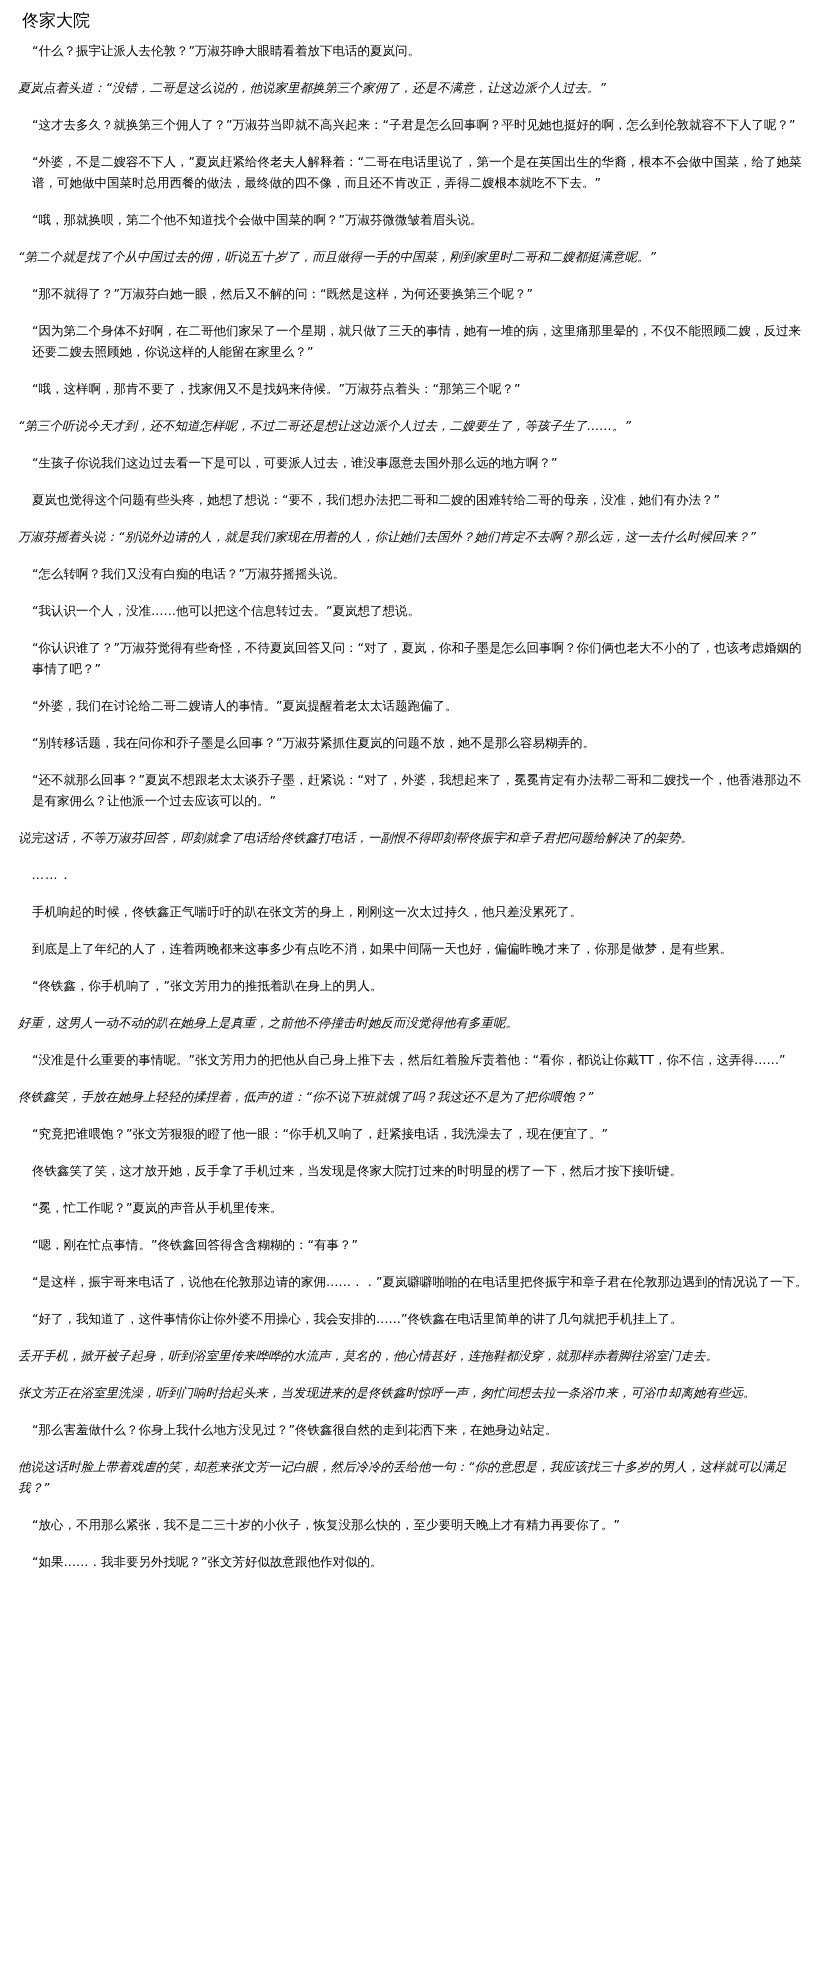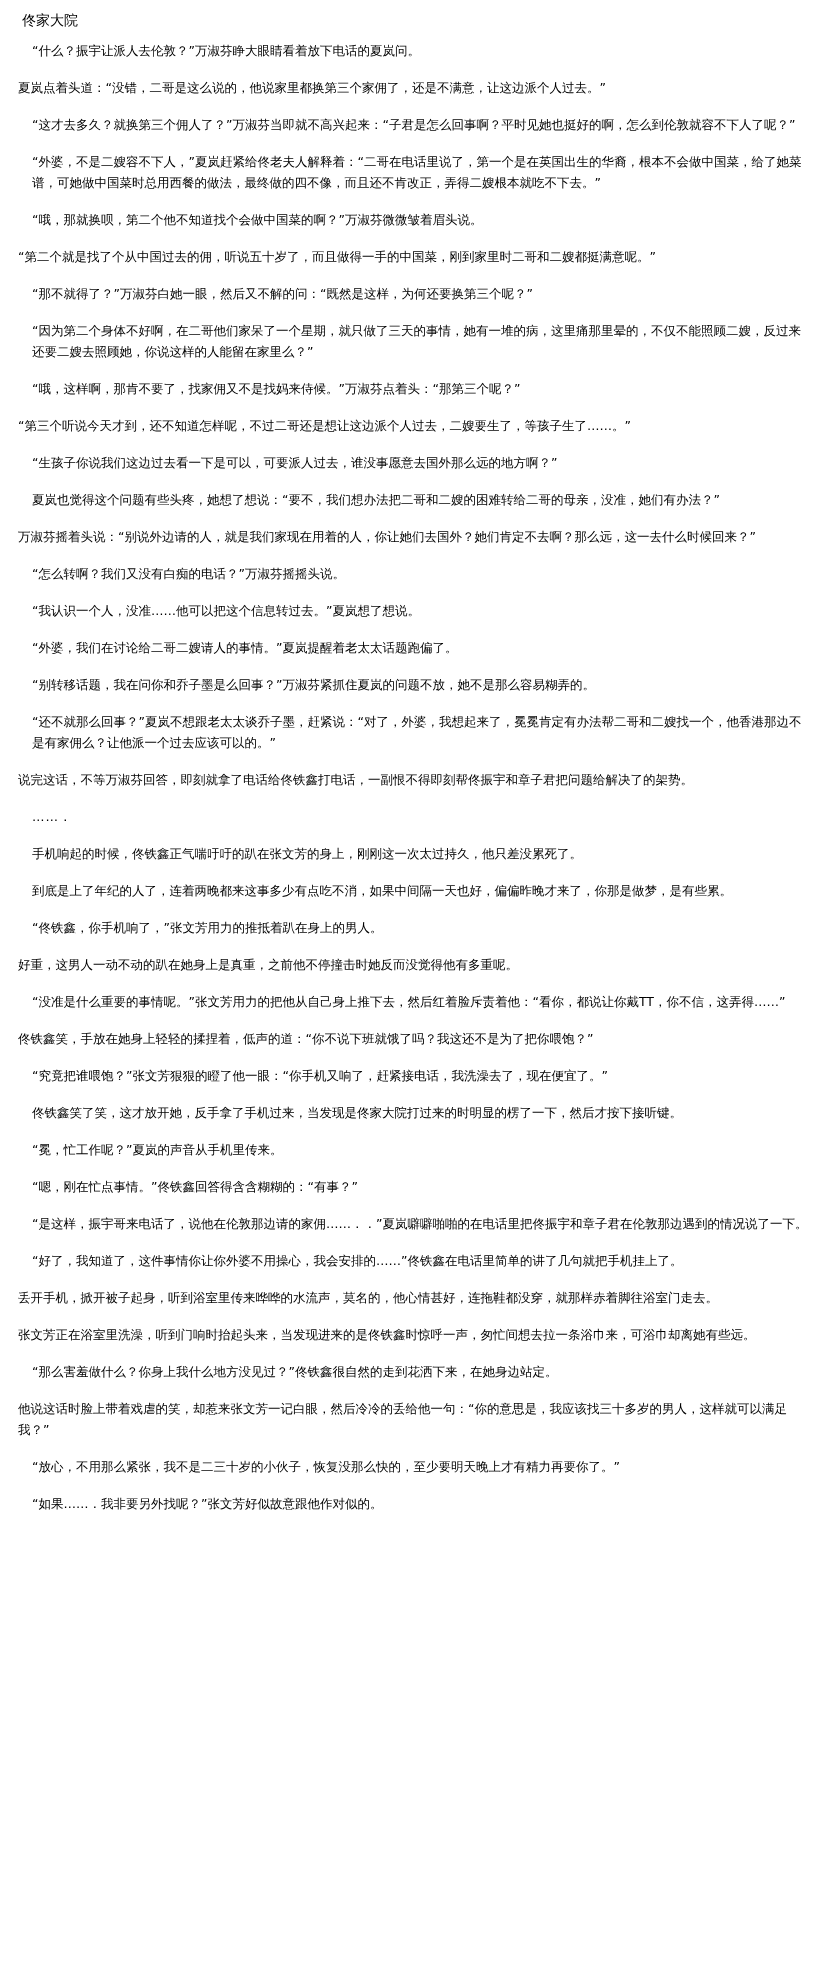--- a/index.html
+++ b/index.html
@@ -11,41 +11,42 @@
     width: 835px;
     font-family: "DejaVu Sans", "Liberation Sans", sans-serif;
     color: #000000;
   }
   #page {
     width: 835px;
     box-sizing: border-box;
     padding: 8px 18px 20px 18px;
   }
   .doc-title {
-    font-size: 14px;
+    font-size: 17px;
     line-height: 20px;
     margin: 2px 0 10px 4px;
     color: #000;
     white-space: pre-wrap;
   }
   .para {
     font-size: 12.5px;
     line-height: 21px;
     margin: 0 6px 16px 0;
     color: #000;
     text-align: left;
     white-space: pre-wrap;
     word-break: break-all;
   }
   .para.indent {
     text-indent: 0;
     padding-left: 14px;
   }
   .para.noindent {
     padding-left: 0;
+    font-style: italic;
   }
   .para.dots {
     padding-left: 14px;
     letter-spacing: 1px;
   }
 </style>
 </head>
 <body>
 
 <div id="page">
@@ -59,20 +60,21 @@
       <div class="para noindent">“第二个就是找了个从中国过去的佣，听说五十岁了，而且做得一手的中国菜，刚到家里时二哥和二嫂都挺满意呢。”</div>
       <div class="para indent">“那不就得了？”万淑芬白她一眼，然后又不解的问：“既然是这样，为何还要换第三个呢？”</div>
       <div class="para indent">“因为第二个身体不好啊，在二哥他们家呆了一个星期，就只做了三天的事情，她有一堆的病，这里痛那里晕的，不仅不能照顾二嫂，反过来还要二嫂去照顾她，你说这样的人能留在家里么？”</div>
       <div class="para indent">“哦，这样啊，那肯不要了，找家佣又不是找妈来侍候。”万淑芬点着头：“那第三个呢？”</div>
       <div class="para noindent">“第三个听说今天才到，还不知道怎样呢，不过二哥还是想让这边派个人过去，二嫂要生了，等孩子生了……。”</div>
       <div class="para indent">“生孩子你说我们这边过去看一下是可以，可要派人过去，谁没事愿意去国外那么远的地方啊？”</div>
       <div class="para indent">夏岚也觉得这个问题有些头疼，她想了想说：“要不，我们想办法把二哥和二嫂的困难转给二哥的母亲，没准，她们有办法？”</div>
       <div class="para noindent">万淑芬摇着头说：“别说外边请的人，就是我们家现在用着的人，你让她们去国外？她们肯定不去啊？那么远，这一去什么时候回来？”</div>
       <div class="para indent">“怎么转啊？我们又没有白痴的电话？”万淑芬摇摇头说。</div>
       <div class="para indent">“我认识一个人，没准……他可以把这个信息转过去。”夏岚想了想说。</div>
+      <div class="para indent">“你认识谁了？”万淑芬觉得有些奇怪，不待夏岚回答又问：“对了，夏岚，你和子墨是怎么回事啊？你们俩也老大不小的了，也该考虑婚姻的事情了吧？”</div>
       <div class="para indent">“外婆，我们在讨论给二哥二嫂请人的事情。”夏岚提醒着老太太话题跑偏了。</div>
       <div class="para indent">“别转移话题，我在问你和乔子墨是么回事？”万淑芬紧抓住夏岚的问题不放，她不是那么容易糊弄的。</div>
       <div class="para indent">“还不就那么回事？”夏岚不想跟老太太谈乔子墨，赶紧说：“对了，外婆，我想起来了，冕冕肯定有办法帮二哥和二嫂找一个，他香港那边不是有家佣么？让他派一个过去应该可以的。”</div>
       <div class="para noindent">说完这话，不等万淑芬回答，即刻就拿了电话给佟铁鑫打电话，一副恨不得即刻帮佟振宇和章子君把问题给解决了的架势。</div>
       <div class="para noindent dots">……．</div>
       <div class="para indent">手机响起的时候，佟铁鑫正气喘吁吁的趴在张文芳的身上，刚刚这一次太过持久，他只差没累死了。</div>
       <div class="para indent">到底是上了年纪的人了，连着两晚都来这事多少有点吃不消，如果中间隔一天也好，偏偏昨晚才来了，你那是做梦，是有些累。</div>
       <div class="para indent">“佟铁鑫，你手机响了，”张文芳用力的推抵着趴在身上的男人。</div>
       <div class="para noindent">好重，这男人一动不动的趴在她身上是真重，之前他不停撞击时她反而没觉得他有多重呢。</div>
       <div class="para indent">“没准是什么重要的事情呢。”张文芳用力的把他从自己身上推下去，然后红着脸斥责着他：“看你，都说让你戴TT，你不信，这弄得……”</div>

